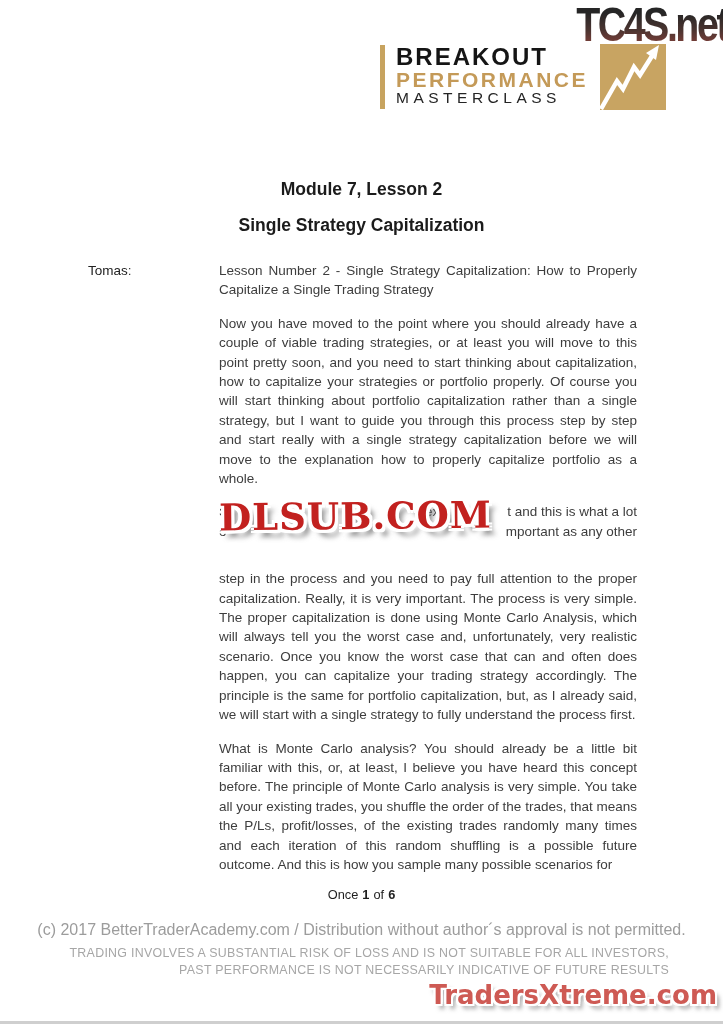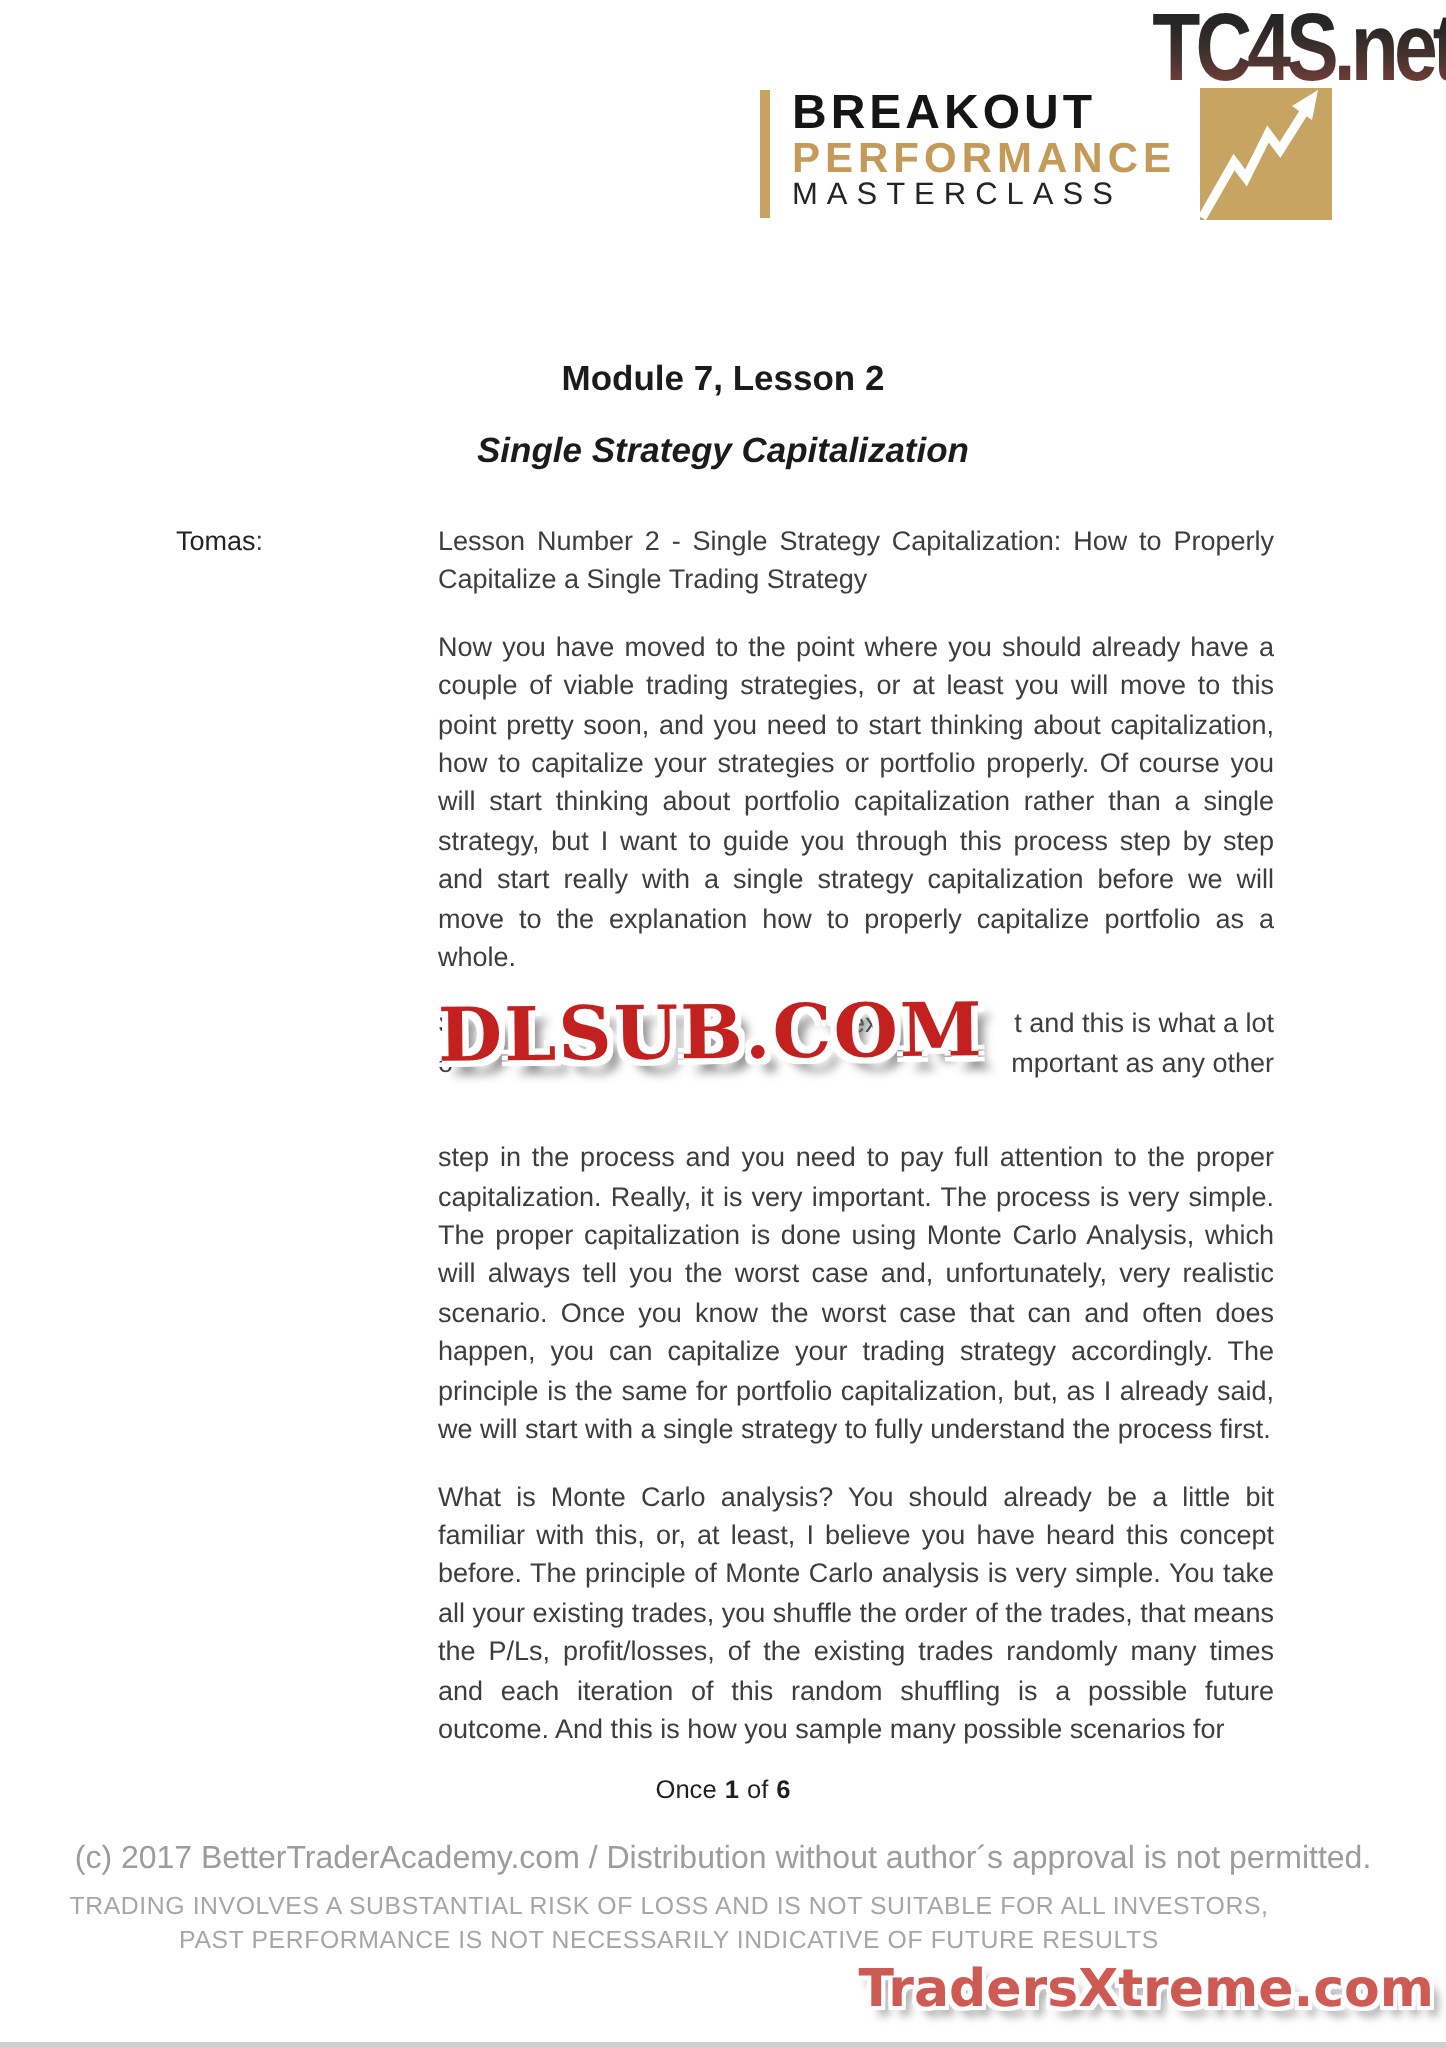--- a/index.html
+++ b/index.html
@@ -31,21 +31,21 @@
   .logo-l1{font-size:24px;font-weight:bold;letter-spacing:2px;color:#151515;line-height:1;}
   .logo-l2{font-size:21px;font-weight:bold;letter-spacing:2.5px;color:#C49A58;line-height:1;}
   .logo-l3{font-size:15.5px;font-weight:400;letter-spacing:4.5px;color:#242424;line-height:1;}
   .logo-square{width:66px;height:66px;background:#C8A462;margin-left:12px;position:relative;}
   .logo-square svg{position:absolute;left:0;top:0;}
 
   
   .title-line{position:absolute;left:0;width:723px;text-align:center;
     font-size:17.5px;font-weight:bold;color:#1b1b1b;margin-top:18px;}
   .title-1{top:161px;}
-  .title-2{top:197px;font-style:italic;}
+  .title-2{top:197px;}
 
   
   .content{position:absolute;top:261px;left:88px;width:549px;
     font-size:13.5px;line-height:19.4px;color:#3d3d3d;}
   .speaker{position:absolute;left:0;top:0;}
   .speaker b{font-weight:normal;color:#222;}
   .paras{margin-left:131px;width:418px;text-align:justify;}
   .paras p{margin:0 0 14px 0;}
   .p3{position:relative;margin-bottom:14px;}
   .wm-line{position:relative;height:19.4px;}
@@ -68,21 +68,21 @@
        6px 7px 5px rgba(110,110,110,0.75);
   }
 
   
   .pageline{position:absolute;top:887px;left:0;width:723px;text-align:center;
     font-size:12.8px;color:#1f1f1f;}
   .pageline span{margin:0 2px;}
   .pg-num{font-weight:bold;}
   .copyline{position:absolute;top:921px;left:0;width:723px;text-align:center;
     font-size:16px;color:#9c9c9c;}
-  .disclaimer{position:absolute;top:945px;left:0;width:669px;text-align:center;
+  .disclaimer{position:absolute;top:945px;left:0;width:669px;text-align:right;
     font-size:12.4px;line-height:17px;letter-spacing:0.3px;color:#a6a6a6;}
   .traders{
     position:absolute;top:981px;right:6px;z-index:30;
     font-family:"DejaVu Sans", sans-serif;font-weight:bold;
     font-size:26px;line-height:1.1;white-space:nowrap;
     color:#CE5A54;
     text-shadow:
       -2px -2px 0 #fff, -2px 0 0 #fff, -2px 2px 0 #fff,
        0 -2px 0 #fff,  0 2px 0 #fff,
        2px -2px 0 #fff, 2px 0 0 #fff, 2px 2px 0 #fff,

